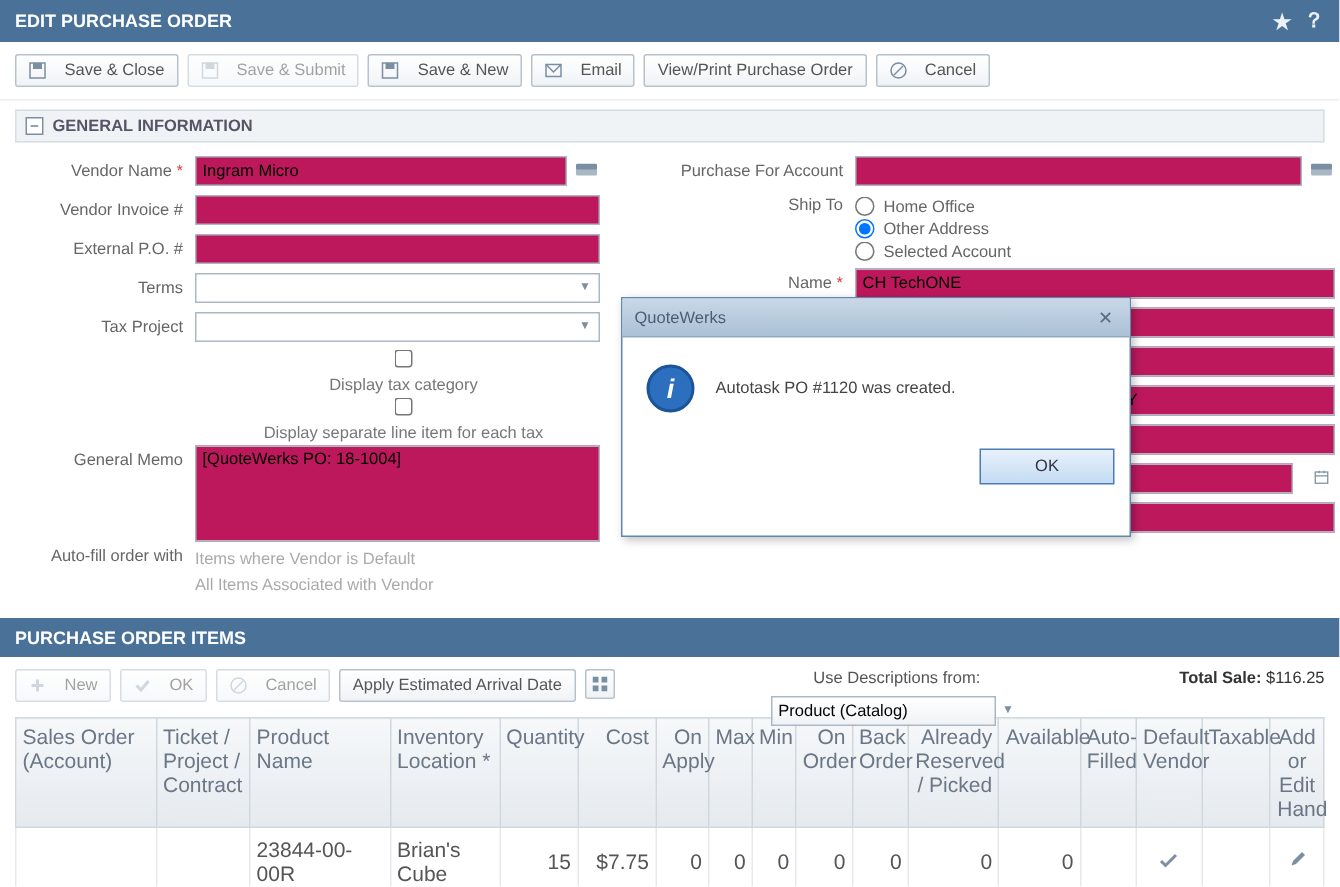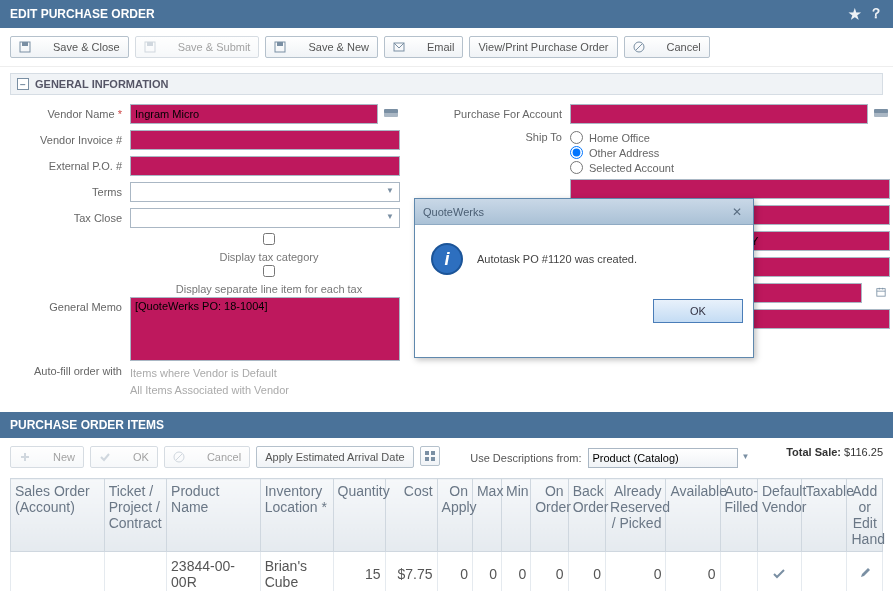--- a/index.html
+++ b/index.html
@@ -7,21 +7,21 @@
 
 .header-bar {
   background: #4a7299; color: #fff; height: 28px; display: flex; align-items: center;
   justify-content: space-between; padding: 0 10px; font-size: 12px; font-weight: bold;
 }
 .header-icons { display: flex; gap: 8px; align-items: center; }
 .header-icons span { cursor: pointer; font-size: 14px; opacity: 0.9; }
 
 .toolbar { padding: 8px 10px; display: flex; gap: 6px; border-bottom: 1px solid #eee; }
 .btn {
-  display: inline-flex; align-items: center; gap: 22px; padding: 4px 8px;
+  display: inline-flex; align-items: center; gap: 12px; padding: 4px 8px;
   border: 1px solid #b5c1cc; background: linear-gradient(#fff,#f0f3f6);
   border-radius: 2px; font-size: 11px; color: #555; cursor: pointer; height: 22px;
 }
 .btn.disabled { opacity: 0.55; cursor: default; }
 .btn-icon { width: 12px; height: 12px; display: inline-block; }
 
 .section { padding: 6px 10px 10px; }
 .section-hdr { background: #f0f3f6; border: 1px solid #d6dde4; padding: 4px 6px;
   font-size: 11px; font-weight: bold; color: #556; display: flex; align-items: center; gap: 6px; }
 .collapse-box { width: 12px; height: 12px; border: 1px solid #7a8fa3; background: #fff;
@@ -42,21 +42,21 @@
 .checkbox-row input { width: 12px; height: 12px; }
 
 textarea.form-input { height: 64px; resize: none; font-family: inherit; }
 
 .radio-group { display: flex; flex-direction: column; gap: 2px; padding-top: 2px; }
 .radio-group label { display: flex; align-items: center; gap: 6px; font-size: 11px; color: #666; }
 
 .po-header { background: #4a7299; color: #fff; padding: 6px 10px; font-size: 12px; font-weight: bold; }
 .items-toolbar { padding: 8px 10px; display: flex; gap: 6px; height: 40px; }
 .items-toolbar .spacer { flex: 1; }
-.desc-from { display: flex; align-items: center; gap: 6px; color: #555; }
+.desc-from { display: flex; align-items: center; gap: 6px; color: #555; flex-direction: column; }
 .desc-select { width: 150px; height: 20px; border: 1px solid #aab7c4; background: linear-gradient(#fff,#f0f3f6); font-size: 11px; padding: 2px 4px; appearance: none; }
 .total-sale { font-size: 11px; color: #333; white-space: nowrap; }
 .total-sale b { font-weight: bold; }
 
 .items-table { width: calc(100% - 20px); margin: 0 10px 10px; border-collapse: collapse; font-size: 14px; table-layout: fixed; }
 .items-table th { background: linear-gradient(#f6f8fa,#e5eaef); border: 1px solid #cfd7df; padding: 4px 4px; color: #6a7786; font-weight: normal; vertical-align: top; height: 44px; text-align: left; }
 .items-table td { border: 1px solid #e5eaef; padding: 6px 4px; color: #555; vertical-align: middle; height: 30px; }
 .items-table td.num, .items-table th.num { text-align: right; }
 .items-table td.ctr, .items-table th.ctr { text-align: center; }
 .red { color: #d33; }
@@ -174,21 +174,21 @@
         <div class="form-label">External P.O. #</div>
         <input class="form-input" style="">
       </div>
       <div class="form-row">
         <div class="form-label">Terms</div>
         <div class="select-wrap">
             <select class="form-select"><option></option></select>
           </div>
       </div>
       <div class="form-row">
-        <div class="form-label">Tax Close</div>
+        <div class="form-label">Tax Project</div>
         <div class="select-wrap">
             <select class="form-select"><option></option></select>
           </div>
       </div>
       <div class="checkbox-row">
         <input type="checkbox" style="">
         <span>Display tax category</span>
       </div>
       <div class="checkbox-row">
         <input type="checkbox" style="">
@@ -227,20 +227,24 @@
             </label>
           <label>
               <input type="radio" name="shipto" checked="" style="">
               <span>Other Address</span>
             </label>
           <label>
               <input type="radio" name="shipto" style="">
               <span>Selected Account</span>
             </label>
         </div>
+      </div>
+      <div class="form-row">
+        <div class="form-label" style="width:160px"><span>Name</span> <span class="req">*</span></div>
+        <input class="form-input" value="CH TechONE" style="">
       </div>
       <div class="form-row">
         <div class="form-label" style="width:160px"></div>
         <input class="form-input" style="">
       </div>
       <div class="form-row">
         <div class="form-label" style="width:160px"></div>
         <input class="form-input" style="">
       </div>
       <div class="form-row">

